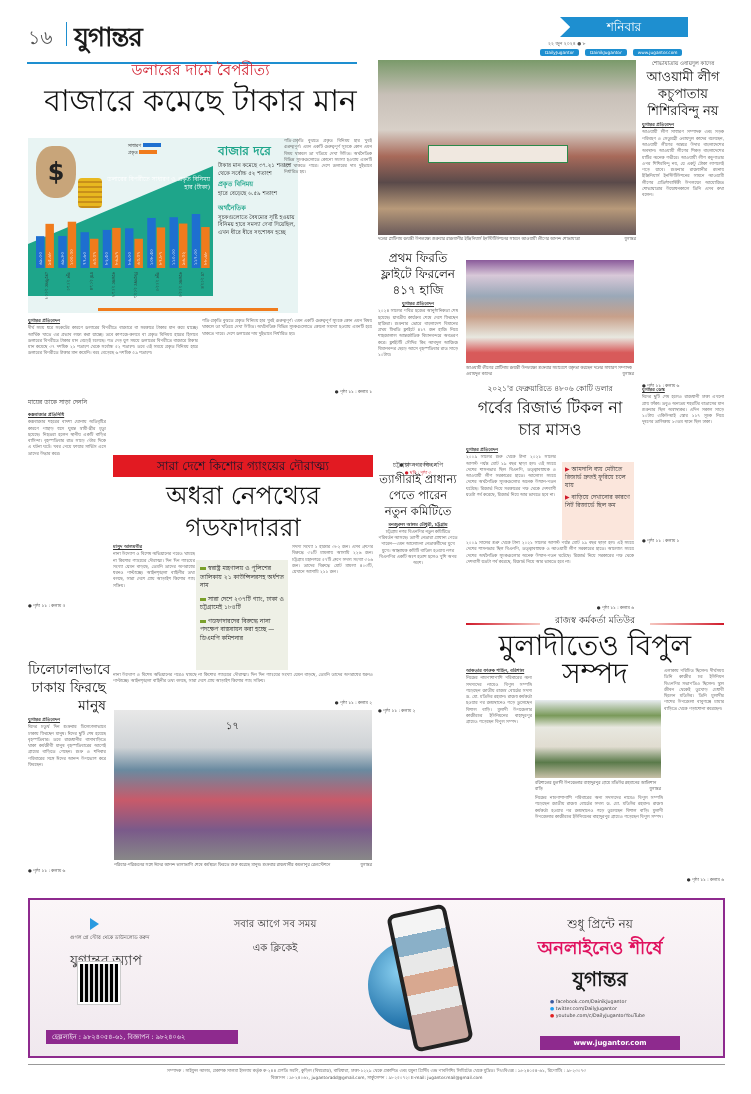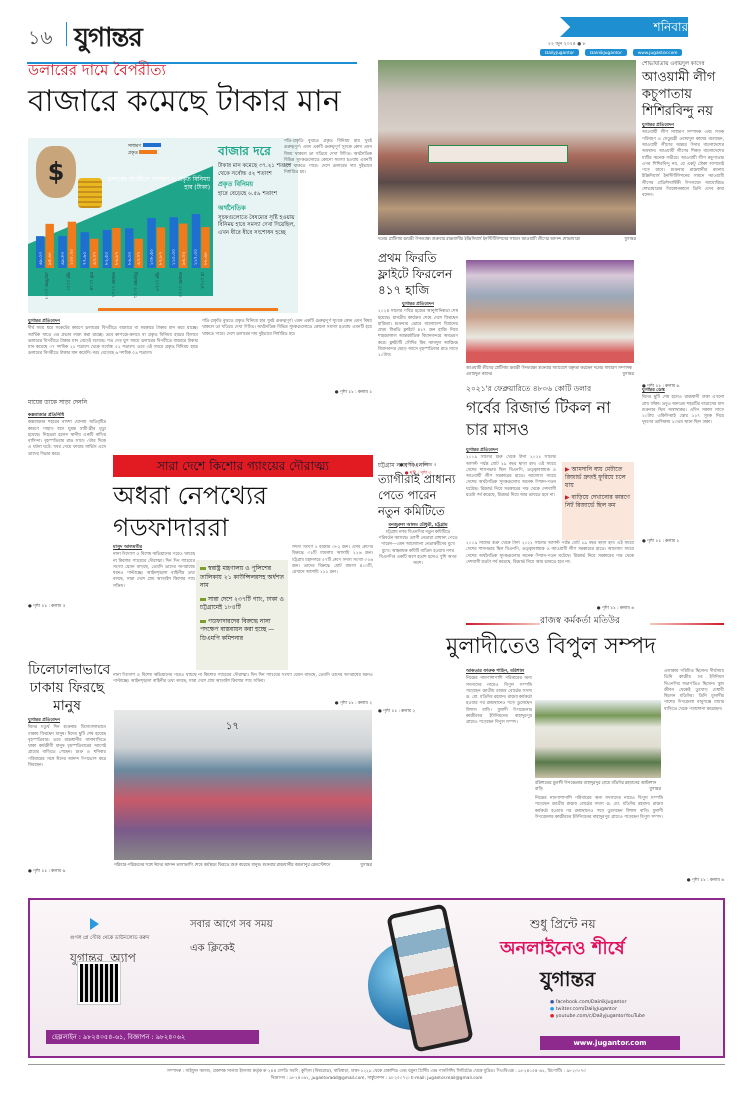--- a/index.html
+++ b/index.html
@@ -1,34 +1,34 @@
 <!DOCTYPE html>
 <html><head>
 <meta charset="utf-8">
 <style>
 *{box-sizing:border-box;margin:0;padding:0}
 body{width:751px;height:1094px;background:#fff;font-family:"DejaVu Serif",serif;color:#222;position:relative;overflow:hidden}
 .abs{position:absolute}
 .body-txt{font-family:"DejaVu Sans",sans-serif;font-size:4.3px;line-height:6.3px;color:#555;text-align:justify;overflow:hidden}
 .byline{font-family:"DejaVu Sans",sans-serif;font-size:4.6px;color:#333;font-weight:bold;text-decoration:underline;display:block;margin-bottom:1px}
 .cont{font-family:"DejaVu Sans",sans-serif;font-size:4.3px;color:#333;text-align:right;margin-top:1px}
-.hl{font-family:"DejaVu Sans",sans-serif;color:#111;line-height:1.1}
+.hl{font-family:"DejaVu Sans",sans-serif;color:#111;text-align:center;line-height:1.1}
 .photo{background:linear-gradient(135deg,#7a8a6e,#c8b8a8 40%,#8a6a6a 70%,#6d7d8d)}
 .caption{font-family:"DejaVu Sans",sans-serif;font-size:4.2px;color:#444;line-height:6px}
 </style>
 </head>
 <body>
 
 <div class="abs" style="left:0;top:12px;width:595px;height:55px">
   <span class="abs" style="left:28px;top:11px;font-size:19px;color:#555;font-family:'DejaVu Sans',sans-serif">১৬</span>
   <span class="abs" style="left:66px;top:10px;height:24px;border-left:1px solid #1e8fd0"></span>
   <span class="abs" style="left:74px;top:5px;font-size:26px;font-weight:bold;color:#1a1a1a;font-family:'DejaVu Sans',sans-serif;letter-spacing:-1px">যুগান্তর</span>
   <div class="abs" style="left:27px;top:50px;width:330px;border-top:2px solid #1e8fd0"></div>
   <div class="abs" style="left:560px;top:5px;width:128px;height:20px;background:#1e8fd0;clip-path:polygon(0 0,100% 0,100% 100%,0 100%,8% 50%)">
-    <span style="display:block;text-align:right;color:#fff;font-size:12px;line-height:20px;font-family:'DejaVu Sans',sans-serif">শনিবার</span>
+    <span style="display:block;text-align:center;color:#fff;font-size:12px;line-height:20px;font-family:'DejaVu Sans',sans-serif">শনিবার</span>
   </div>
   <span class="abs" style="left:548px;top:28px;font-size:4.6px;color:#555;font-family:'DejaVu Sans',sans-serif">২২ জুন ২০২৪ ● ৮ আষাঢ় ১৪৩১</span>
   <div class="abs" style="left:540px;top:37px;display:flex;gap:6px">
     <span style="background:#1e8fd0;color:#fff;font-size:4.3px;padding:1px 5px;border-radius:2px;font-family:'DejaVu Sans',sans-serif">DailyJugantor</span>
     <span style="background:#1e8fd0;color:#fff;font-size:4.3px;padding:1px 5px;border-radius:2px;font-family:'DejaVu Sans',sans-serif">DainikJugantor</span>
     <span style="background:#1e8fd0;color:#fff;font-size:4.3px;padding:1px 5px;border-radius:2px;font-family:'DejaVu Sans',sans-serif">www.jugantor.com</span>
   </div>
 </div>
 
 <div class="abs hl" style="left:28px;top:62px;width:345px;font-size:15px;color:#d01a2a">ডলারের দামে বৈপরীত্য</div>
@@ -111,21 +111,21 @@
 <div class="abs" style="left:28px;top:397px;width:78px">
   <div style="font-size:6px;color:#444;font-family:'DejaVu Sans',sans-serif">মায়ের ডাকে সাড়া দেননি</div>
   <div class="body-txt" style="margin-top:4px;height:190px">
     <span class="byline">কক্সবাজার প্রতিনিধি</span>
     <span>কক্সবাজার শহরের বাদশা ঘোনায় অতিবৃষ্টির কারণে পাহাড় ধসে ঘুমন্ত স্বামী-স্ত্রীর মৃত্যু হয়েছে। নিহতরা হলেন স্থানীয় একটি বাড়ির বাসিন্দা। বৃহস্পতিবার রাত সাড়ে ৩টার দিকে এ ঘটনা ঘটে। খবর পেয়ে ফায়ার সার্ভিস এসে তাদের উদ্ধার করে।</span>
   </div>
   <div class="cont" style="text-align:left">● পৃষ্ঠা ১১ : কলাম ৫</div>
 </div>
 
 <div class="abs" style="left:28px;top:660px;width:78px">
-  <div class="hl" style="font-size:14px;text-align:center;line-height:18px">ঢিলেঢালাভাবে ঢাকায় ফিরছে মানুষ</div>
+  <div class="hl" style="font-size:14px;text-align:right;line-height:18px">ঢিলেঢালাভাবে ঢাকায় ফিরছে মানুষ</div>
   <div class="body-txt" style="margin-top:3px;height:150px">
     <span class="byline">যুগান্তর প্রতিবেদন</span>
     <span>ঈদের চতুর্থ দিন শুক্রবার ঢিলেঢালাভাবে ঢাকায় ফিরছেন মানুষ। ঈদের ছুটি শেষ হয়েছে বৃহস্পতিবার। তবে রাজধানীর বাসাবাড়িতে থাকা কর্মজীবী মানুষ বৃহস্পতিবারের আগেই গ্রামের বাড়িতে গেছেন। শুক্র ও শনিবার পরিবারের সঙ্গে ঈদের আনন্দ উপভোগ করে ফিরছেন।</span>
   </div>
   <div class="cont" style="text-align:left">● পৃষ্ঠা ১১ : কলাম ৬</div>
 </div>
 
 <div class="abs" style="left:113px;top:455px;width:260px;height:22px;background:#e21a22">
   <span style="display:block;text-align:center;color:#0f172a;font-size:12px;line-height:22px;font-family:'DejaVu Sans',sans-serif">সারা দেশে কিশোর গ্যাংয়ের দৌরাত্ম্য</span>
 </div>
@@ -217,46 +217,46 @@
 <div class="abs" style="left:642px;top:384px;width:82px">
   <div class="body-txt" style="margin-top:3px;height:150px">
     <span class="byline">যুগান্তর ডেস্ক</span>
     <span>ঈদের ছুটি শেষ হলেও রাজধানী ঢাকা এখনো প্রায় ফাঁকা। তবুও অন্যতম শহরটির বাতাসের মান শুক্রবার ছিল অস্বাস্থ্যকর। এদিন সকাল সাড়ে ১০টায় একিউআই স্কোর ১১৭ সূচক নিয়ে দূষণের তালিকায় ১৩তম স্থানে ছিল ঢাকা।</span>
   </div>
   <div class="cont" style="text-align:left">● পৃষ্ঠা ১১ : কলাম ১</div>
 </div>
 
 <div class="abs" style="left:466px;top:623px;width:258px;height:2px;background:linear-gradient(90deg,#d01a2a,#f8d0c8 30%,transparent 35%,transparent 65%,#f8d0c8 70%,#d01a2a)"></div>
 <div class="abs hl" style="left:540px;top:616px;width:110px;font-size:9px;color:#333;background:#fff">রাজস্ব কর্মকর্তা মতিউর</div>
-<div class="abs hl" style="left:446px;top:632px;width:258px;font-size:22px;line-height:28px">মুলাদীতেও বিপুল সম্পদ</div>
+<div class="abs hl" style="left:466px;top:632px;width:258px;font-size:28px;line-height:28px">মুলাদীতেও বিপুল সম্পদ</div>
 <div class="abs body-txt" style="left:466px;top:668px;width:66px;height:205px">
   <span class="byline">আকতার ফারুক শাহিন, বরিশাল</span>
   <span>নিজের নামপাশাপাশি পরিবারের অন্য সদস্যদের নামেও বিপুল সম্পত্তি গড়েছেন জাতীয় রাজস্ব বোর্ডের সদস্য ড. মো. মতিউর রহমান। রাজস্ব কর্মকর্তা হওয়ার পর জন্মস্থানেও গড়ে তুলেছেন বিশাল বাড়ি। মুলাদী উপজেলার কাজীরচর ইউনিয়নের বাহাদুরপুর গ্রামেও গড়েছেন বিপুল সম্পদ।</span>
 </div>
 <div class="abs photo" style="left:535px;top:700px;width:126px;height:78px;background:linear-gradient(180deg,#e8ecf0 0%,#7a9a5a 20%,#e8e8e0 35%,#e0dcd0 60%,#5a7a4a 80%,#c8c0a8 100%)"></div>
 <div class="abs caption" style="left:535px;top:780px;width:126px">
   <span>বরিশালের মুলাদী উপজেলার বাহাদুরপুর গ্রামে মতিউর রহমানের আলিশান বাড়ি</span>
   <span style="float:right">যুগান্তর</span>
 </div>
 <div class="abs body-txt" style="left:664px;top:668px;width:60px;height:205px">
   <span>এলাকায় পরিচিত ছিলেন। দীর্ঘসময় তিনি কাজীর চর ইউনিয়ন বিএনপির সভাপতিও ছিলেন। স্কুল জীবন থেকেই তুখোড় মেধাবী ছিলেন মতিউর। তিনি মুলাদীর পাশের উপজেলা বাবুগঞ্জে মামার বাড়িতে থেকে পড়াশোনা করেছেন।</span>
 </div>
 <div class="abs body-txt" style="left:535px;top:795px;width:128px;height:75px">
   <span>নিজের নামপাশাপাশি পরিবারের অন্য সদস্যদের নামেও বিপুল সম্পত্তি গড়েছেন জাতীয় রাজস্ব বোর্ডের সদস্য ড. মো. মতিউর রহমান। রাজস্ব কর্মকর্তা হওয়ার পর জন্মস্থানেও গড়ে তুলেছেন বিশাল বাড়ি। মুলাদী উপজেলার কাজীরচর ইউনিয়নের বাহাদুরপুর গ্রামেও গড়েছেন বিপুল সম্পদ।</span>
 </div>
 <div class="abs cont" style="left:650px;top:876px;width:74px">● পৃষ্ঠা ১১ : কলাম ৬</div>
 
 <div class="abs" style="left:28px;top:898px;width:697px;height:160px;border:2px solid #8e2a8e;background:linear-gradient(180deg,#fbf6f8,#f0e8ee)">
   <div class="abs" style="left:60px;top:18px;width:0;height:0;border-left:9px solid #2a9ae0;border-top:6px solid transparent;border-bottom:6px solid transparent"></div>
   <div class="abs" style="left:40px;top:34px;width:80px;font-size:5px;color:#444;font-family:'DejaVu Sans',sans-serif;line-height:7px">গুগল প্লে স্টোর থেকে ডাউনলোড করুন</div>
-  <div class="abs" style="left:40px;top:49px;font-size:12px;color:#333;font-family:Liberation Mono, monospace">যুগান্তর অ্যাপ</div>
+  <div class="abs" style="left:40px;top:49px;font-size:14px;color:#333;font-family:Liberation Serif, serif">যুগান্তর অ্যাপ</div>
   <div class="abs" style="left:48px;top:62px;width:42px;height:42px;border:2px solid #fff;background:repeating-linear-gradient(90deg,#222 0 3px,#fff 3px 5px),#222;background-blend-mode:difference;outline:1px solid #ccc"></div>
   <div class="abs hl" style="left:160px;top:18px;width:170px;font-size:10px;color:#333">সবার আগে সব সময়</div>
   <div class="abs hl" style="left:160px;top:42px;width:170px;font-size:10px;color:#333">এক ক্লিকেই</div>
-  <div class="abs" style="left:16px;top:130px;width:213px;height:14px;background:#8e2a8e">
+  <div class="abs" style="left:16px;top:130px;width:192px;height:14px;background:#8e2a8e">
     <span style="display:block;color:#fff;font-size:6.5px;line-height:14px;padding-left:6px;font-family:'DejaVu Sans',sans-serif">হেল্পলাইন : ৯৮২৪০৫৪-৬১, বিজ্ঞাপন : ৯৮২৪০৬২</span>
   </div>
   <div class="abs" style="left:338px;top:40px;width:90px;height:90px;border-radius:50%;background:radial-gradient(circle at 35% 35%,#8ad0f0,#2a7ab0 60%,#1a4a70)"></div>
   <div class="abs" style="left:370px;top:8px;width:60px;height:140px;background:#222;border-radius:8px;transform:rotate(-12deg);padding:4px">
     <div style="width:100%;height:100%;background:linear-gradient(180deg,#f4f4f4 0 15%,#8ab0c8 15% 30%,#e8e8e8 30% 45%,#d8a890 45% 60%,#e8e8e8 60% 75%,#c8a8a0 75%);border-radius:4px"></div>
   </div>
   <div class="abs hl" style="left:500px;top:18px;width:140px;font-size:12px;color:#333">শুধু প্রিন্টে নয়</div>
   <div class="abs hl" style="left:470px;top:38px;width:200px;font-size:18px;font-weight:bold;color:#e0125f">অনলাইনেও শীর্ষে</div>
   <div class="abs hl" style="left:510px;top:68px;width:120px;font-size:20px;font-weight:bold;color:#1a1a1a">যুগান্তর</div>
   <div class="abs" style="left:520px;top:98px;font-size:4.8px;color:#444;font-family:'DejaVu Sans',sans-serif;line-height:7px">

